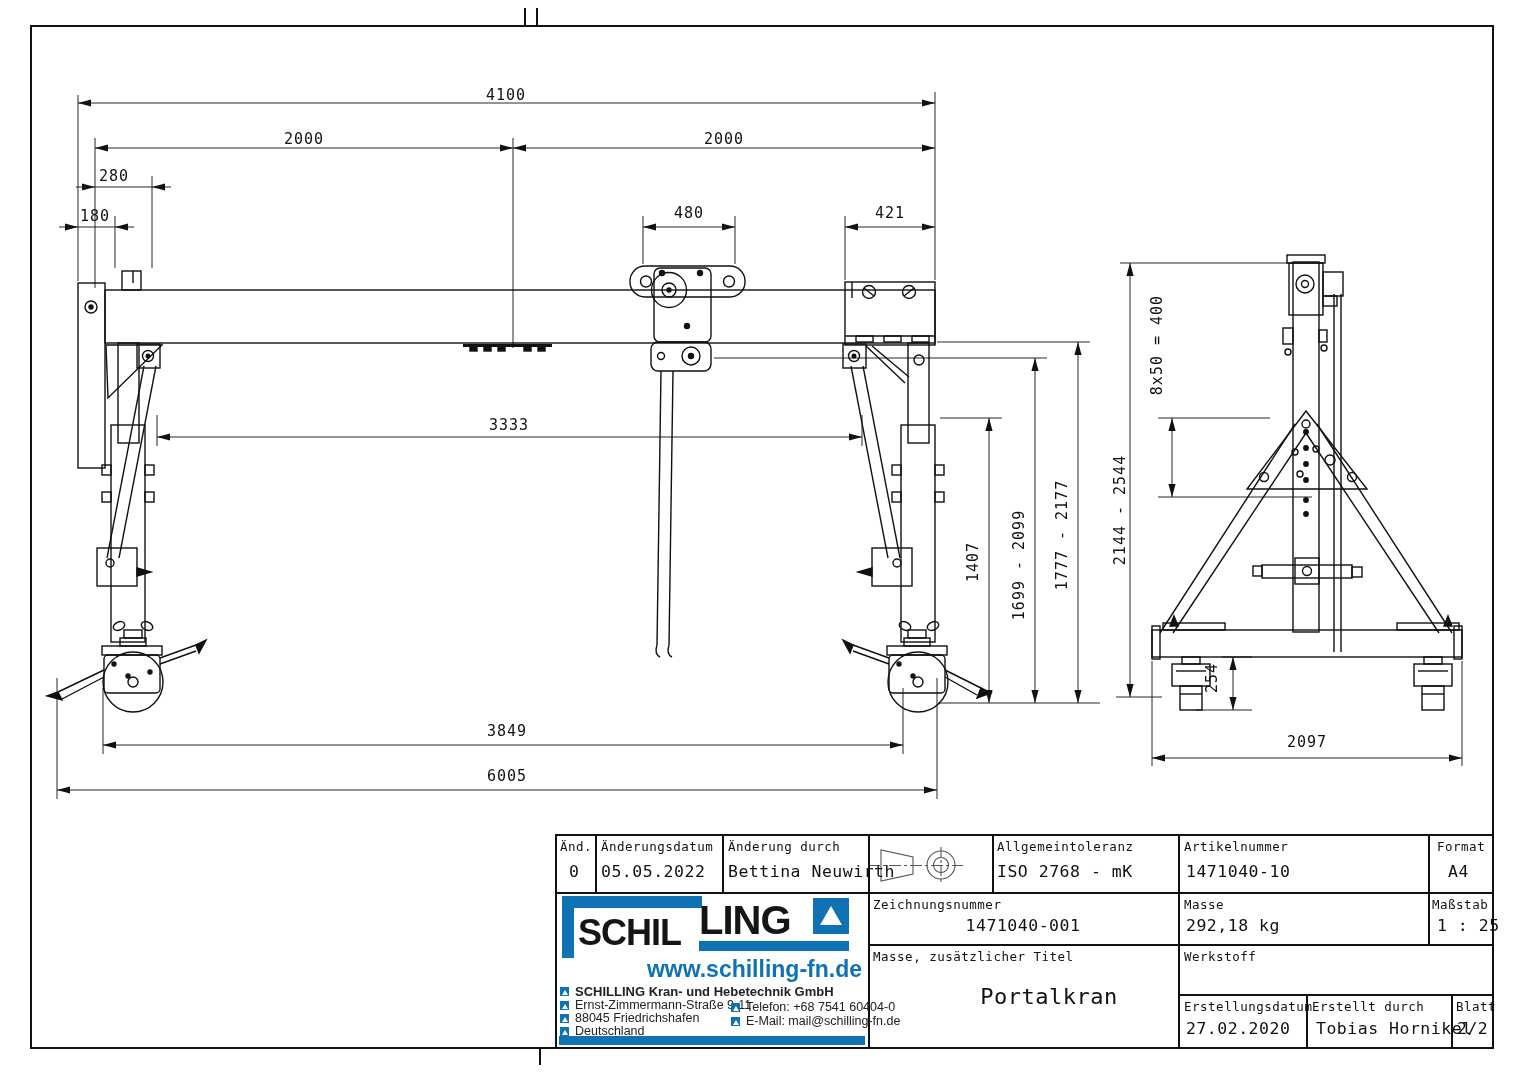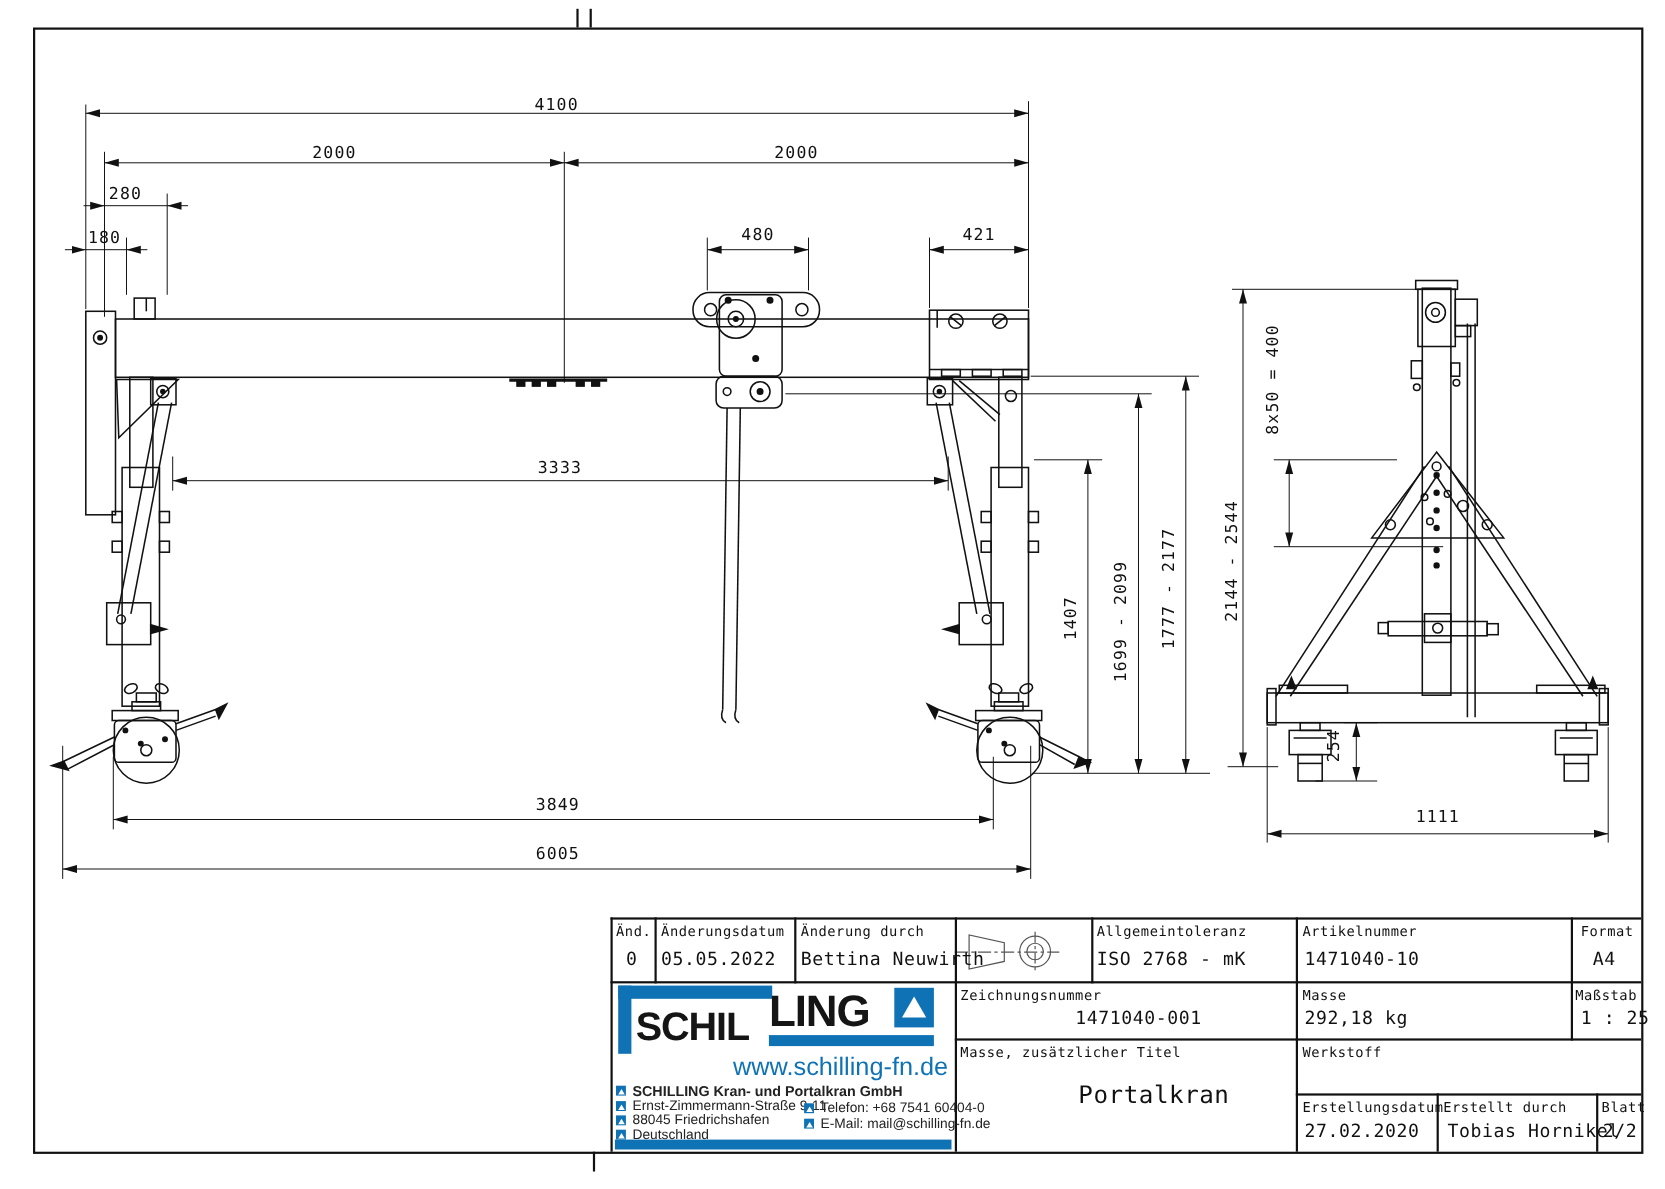--- a/index.html
+++ b/index.html
@@ -17,21 +17,21 @@
   .tbl{position:absolute;background:#111;}
   .lbl{position:absolute;font-size:12.5px;letter-spacing:.5px;white-space:nowrap;}
   .val{position:absolute;font-size:16.5px;letter-spacing:.5px;white-space:nowrap;}
   .cellc{text-align:center;}
   .big{font-size:22px;}
   
   .logo-el{position:absolute;}
   .brand{font-family:"Liberation Sans", sans-serif;font-weight:bold;color:#151515;
          letter-spacing:-1px;white-space:nowrap;}
   .bluebar{background:#0e72b5;position:absolute;}
-  .webline{font-family:"Liberation Sans", sans-serif;font-weight:normal;color:#0e72b5;}
+  .webline{font-family:"Liberation Sans", sans-serif;font-weight:bold;color:#0e72b5;}
   .addr{font-family:"Liberation Sans", sans-serif;color:#222;white-space:nowrap;}
   .bullet{position:absolute;width:9px;height:9px;background:#0e72b5;}
   .bullet::after{content:"";position:absolute;left:1.5px;top:2.5px;width:0;height:0;
         border-left:3px solid transparent;border-right:3px solid transparent;
         border-bottom:5px solid #fff;}
   .sq{position:absolute;width:36px;height:36px;background:#0e72b5;}
   .sq::after{content:"";position:absolute;left:7px;top:8px;width:0;height:0;
         border-left:11px solid transparent;border-right:11px solid transparent;
         border-bottom:19px solid #fff;}
 </style>
@@ -305,21 +305,21 @@
   <div class="dim" style="left:890px;top:213px;">421</div>
   <div class="dim" style="left:509px;top:425px;">3333</div>
   <div class="dim" style="left:507px;top:731px;">3849</div>
   <div class="dim" style="left:507px;top:776px;">6005</div>
   <div class="dim dimv" style="left:973px;top:562px;">1407</div>
   <div class="dim dimv" style="left:1019px;top:565px;">1699 - 2099</div>
   <div class="dim dimv" style="left:1062px;top:535px;">1777 - 2177</div>
   <div class="dim dimv" style="left:1120px;top:510px;">2144 - 2544</div>
   <div class="dim dimv" style="left:1157px;top:345px;">8x50 = 400</div>
   <div class="dim dimv" style="left:1212px;top:678px;">254</div>
-  <div class="dim" style="left:1307px;top:742px;">1111</div>
+  <div class="dim" style="left:1307px;top:742px;">2097</div>
 
   <div>
     <div class="tbl" style="left:555px;top:834px;width:937px;height:2px;"></div>
     <div class="tbl" style="left:555px;top:892px;width:937px;height:2px;"></div>
     <div class="tbl" style="left:868px;top:944px;width:624px;height:2px;"></div>
     <div class="tbl" style="left:1178px;top:994px;width:314px;height:2px;"></div>
     <div class="tbl" style="left:555px;top:834px;width:2px;height:213px;"></div>
     <div class="tbl" style="left:595px;top:834px;width:2px;height:60px;"></div>
     <div class="tbl" style="left:722px;top:834px;width:2px;height:60px;"></div>
     <div class="tbl" style="left:868px;top:834px;width:2px;height:213px;"></div>
@@ -336,21 +336,21 @@
     <div class="lbl" style="left:728px;top:839px;">Änderung durch</div>
     <div class="val" style="left:728px;top:862px;">Bettina Neuwirth</div>
     <div class="lbl" style="left:997px;top:839px;">Allgemeintoleranz</div>
     <div class="val" style="left:997px;top:862px;">ISO 2768 - mK</div>
     <div class="lbl" style="left:1184px;top:839px;">Artikelnummer</div>
     <div class="val" style="left:1186px;top:862px;">1471040-10</div>
     <div class="lbl" style="left:1437px;top:839px;">Format</div>
     <div class="val" style="left:1448px;top:862px;">A4</div>
 
     <div class="lbl" style="left:873px;top:897px;">Zeichnungsnummer</div>
-    <div class="val cellc" style="left:868px;top:916px;width:334px;">1471040-001</div>
+    <div class="val cellc" style="left:868px;top:916px;width:310px;">1471040-001</div>
     <div class="lbl" style="left:1184px;top:897px;">Masse</div>
     <div class="val" style="left:1186px;top:916px;">292,18 kg</div>
     <div class="lbl" style="left:1432px;top:897px;">Maßstab</div>
     <div class="val" style="left:1437px;top:916px;">1 : 25</div>
 
     <div class="lbl" style="left:873px;top:949px;">Masse, zusätzlicher Titel</div>
     <div class="val cellc big" style="left:868px;top:984px;width:362px;">Portalkran</div>
     <div class="lbl" style="left:1184px;top:949px;">Werkstoff</div>
 
     <div class="lbl" style="left:1184px;top:999px;">Erstellungsdatum</div>
@@ -363,21 +363,21 @@
 
   <div>
     <div class="bluebar" style="left:562px;top:896px;width:140px;height:12px;"></div>
     <div class="bluebar" style="left:562px;top:896px;width:12px;height:62px;"></div>
     <div class="logo-el brand" style="left:578px;top:912px;font-size:36px;text-align:center;">SCHIL</div>
     <div class="logo-el brand" style="left:699px;top:898px;font-size:40px;">LING</div>
     <div class="sq" style="left:813px;top:898px;"></div>
     <div class="bluebar" style="left:699px;top:941px;width:150px;height:10px;"></div>
     <div class="logo-el webline" style="left:560px;top:956px;width:302px;text-align:right;font-size:23px;">www.schilling-fn.de</div>
     <div class="bullet" style="left:560px;top:987px;"></div>
-    <div class="logo-el addr" style="left:575px;top:984px;font-size:13px;font-weight:bold;">SCHILLING Kran- und Portalkran GmbH</div>
+    <div class="logo-el addr" style="left:575px;top:984px;font-size:13px;font-weight:bold;">SCHILLING Kran- und Hebetechnik GmbH</div>
     <div class="bullet" style="left:560px;top:1001px;"></div>
     <div class="logo-el addr" style="left:575px;top:998px;font-size:12.5px;">Ernst-Zimmermann-Straße 9-11</div>
     <div class="bullet" style="left:560px;top:1014px;"></div>
     <div class="logo-el addr" style="left:575px;top:1011px;font-size:12.5px;">88045 Friedrichshafen</div>
     <div class="bullet" style="left:560px;top:1027px;"></div>
     <div class="logo-el addr" style="left:575px;top:1024px;font-size:12.5px;">Deutschland</div>
     <div class="bullet" style="left:731px;top:1003px;"></div>
     <div class="logo-el addr" style="left:746px;top:1000px;font-size:12.5px;">Telefon: +68 7541 60404-0</div>
     <div class="bullet" style="left:731px;top:1017px;"></div>
     <div class="logo-el addr" style="left:746px;top:1014px;font-size:12.5px;">E-Mail: mail@schilling-fn.de</div>

